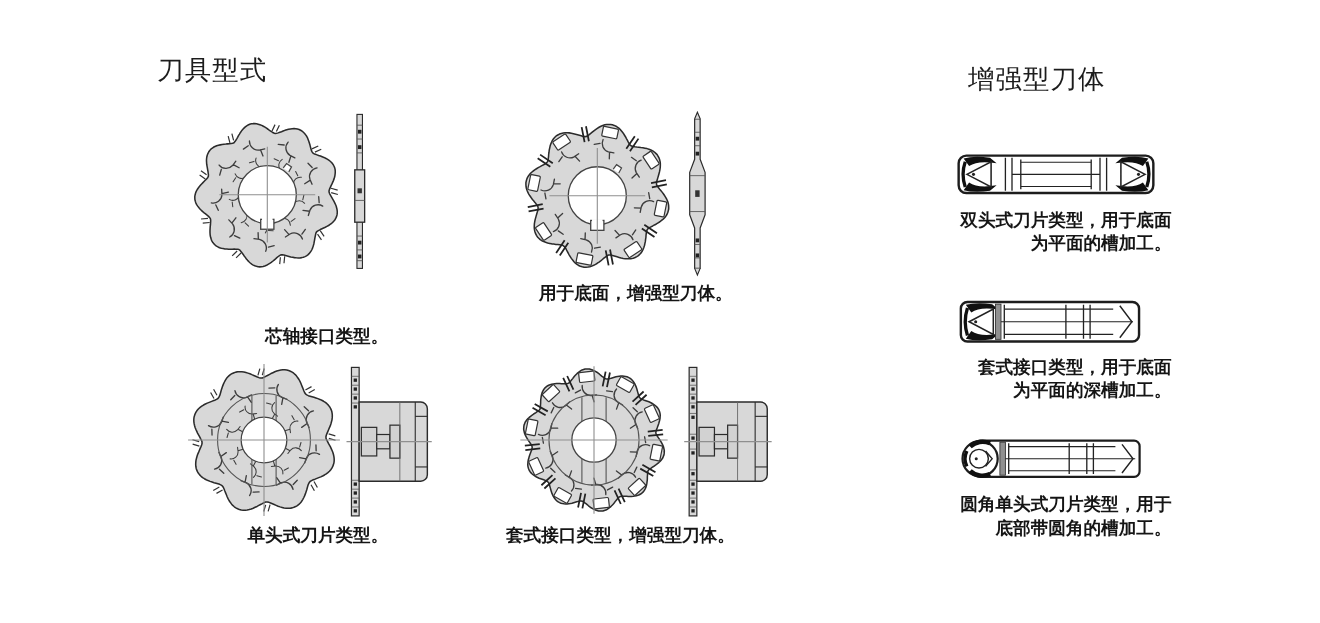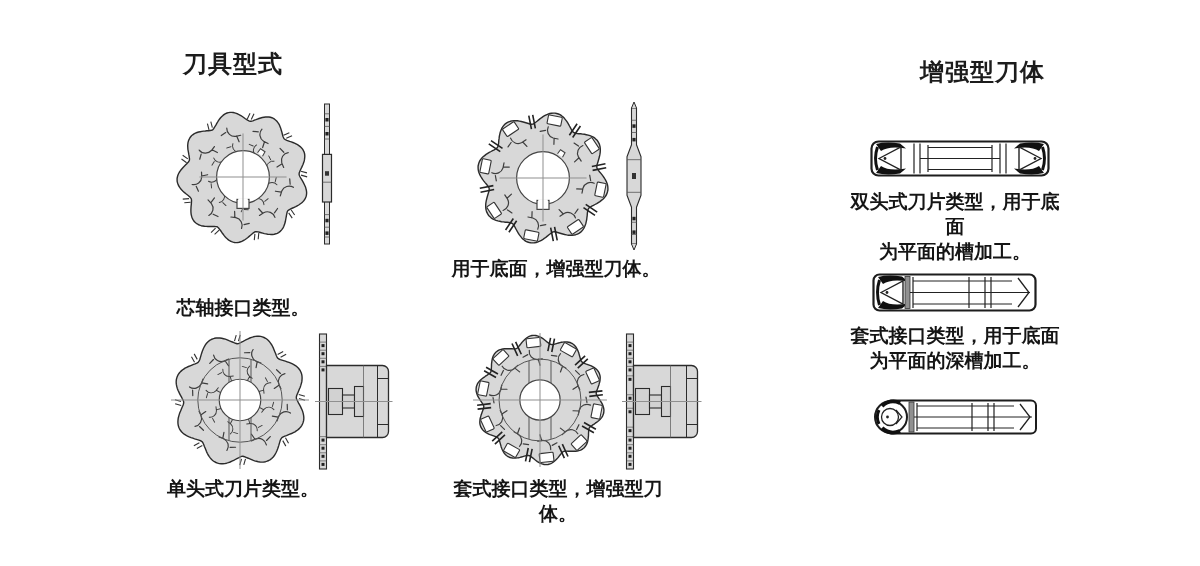--- a/index.html
+++ b/index.html
@@ -1,20 +1,20 @@
 <!DOCTYPE html>
 <html><head>
 <meta charset="utf-8">
 <style>
   html,body{margin:0;padding:0;background:#fff;}
   #page{position:relative;width:1200px;height:566px;background:#ffffff;overflow:hidden;
         font-family:"DejaVu Sans","Liberation Sans",sans-serif;}
-  .heading{position:absolute;font-size:24px;font-weight:700;color:#1c1c1c;letter-spacing:1px;margin-left:40px;}
-  .caption{position:absolute;width:220px;font-size:19px;font-weight:700;color:#151515;
-           text-align:center;line-height:1.32;white-space:pre-line;}
+  .heading{position:absolute;font-size:24px;font-weight:400;color:#1c1c1c;letter-spacing:1px;}
+  .caption{position:absolute;width:220px;font-size:16px;font-weight:700;color:#151515;
+           text-align:right;line-height:1.32;white-space:pre-line;}
   svg.figure{position:absolute;overflow:visible;}
 </style>
 </head>
 <body>
 
 <div id="page">
 
   <div class="heading" style="left:143px;top:48px;">刀具型式</div>
   <div class="heading" style="left:880px;top:56px;">增强型刀体</div>
 
@@ -553,13 +553,15 @@
       <rect x="37" y="4" width="5" height="30" fill="#909090" stroke="#333" stroke-width="0.8"></rect>
       <path d="M45,5 V33 M100,5 V33 M116,5 V33 M122,5 V33" stroke="#222" stroke-width="1.2" fill="none"></path>
       <path d="M42,19 H160 M45,8 H142 M45,30 H142" stroke="#222" stroke-width="1" fill="none"></path>
       <path d="M148,6 L158,19 L148,32" stroke="#222" stroke-width="1.3" fill="none"></path>
     </svg>
 
   <div class="caption" style="left:845px;top:189px;">双头式刀片类型，用于底面
 为平面的槽加工。</div>
   <div class="caption" style="left:845px;top:323px;">套式接口类型，用于底面
 为平面的深槽加工。</div>
+  <div class="caption" style="left:845px;top:448px;">圆角单头式刀片类型，用于
+底部带圆角的槽加工。</div>
 </div>
 
 </body></html>

